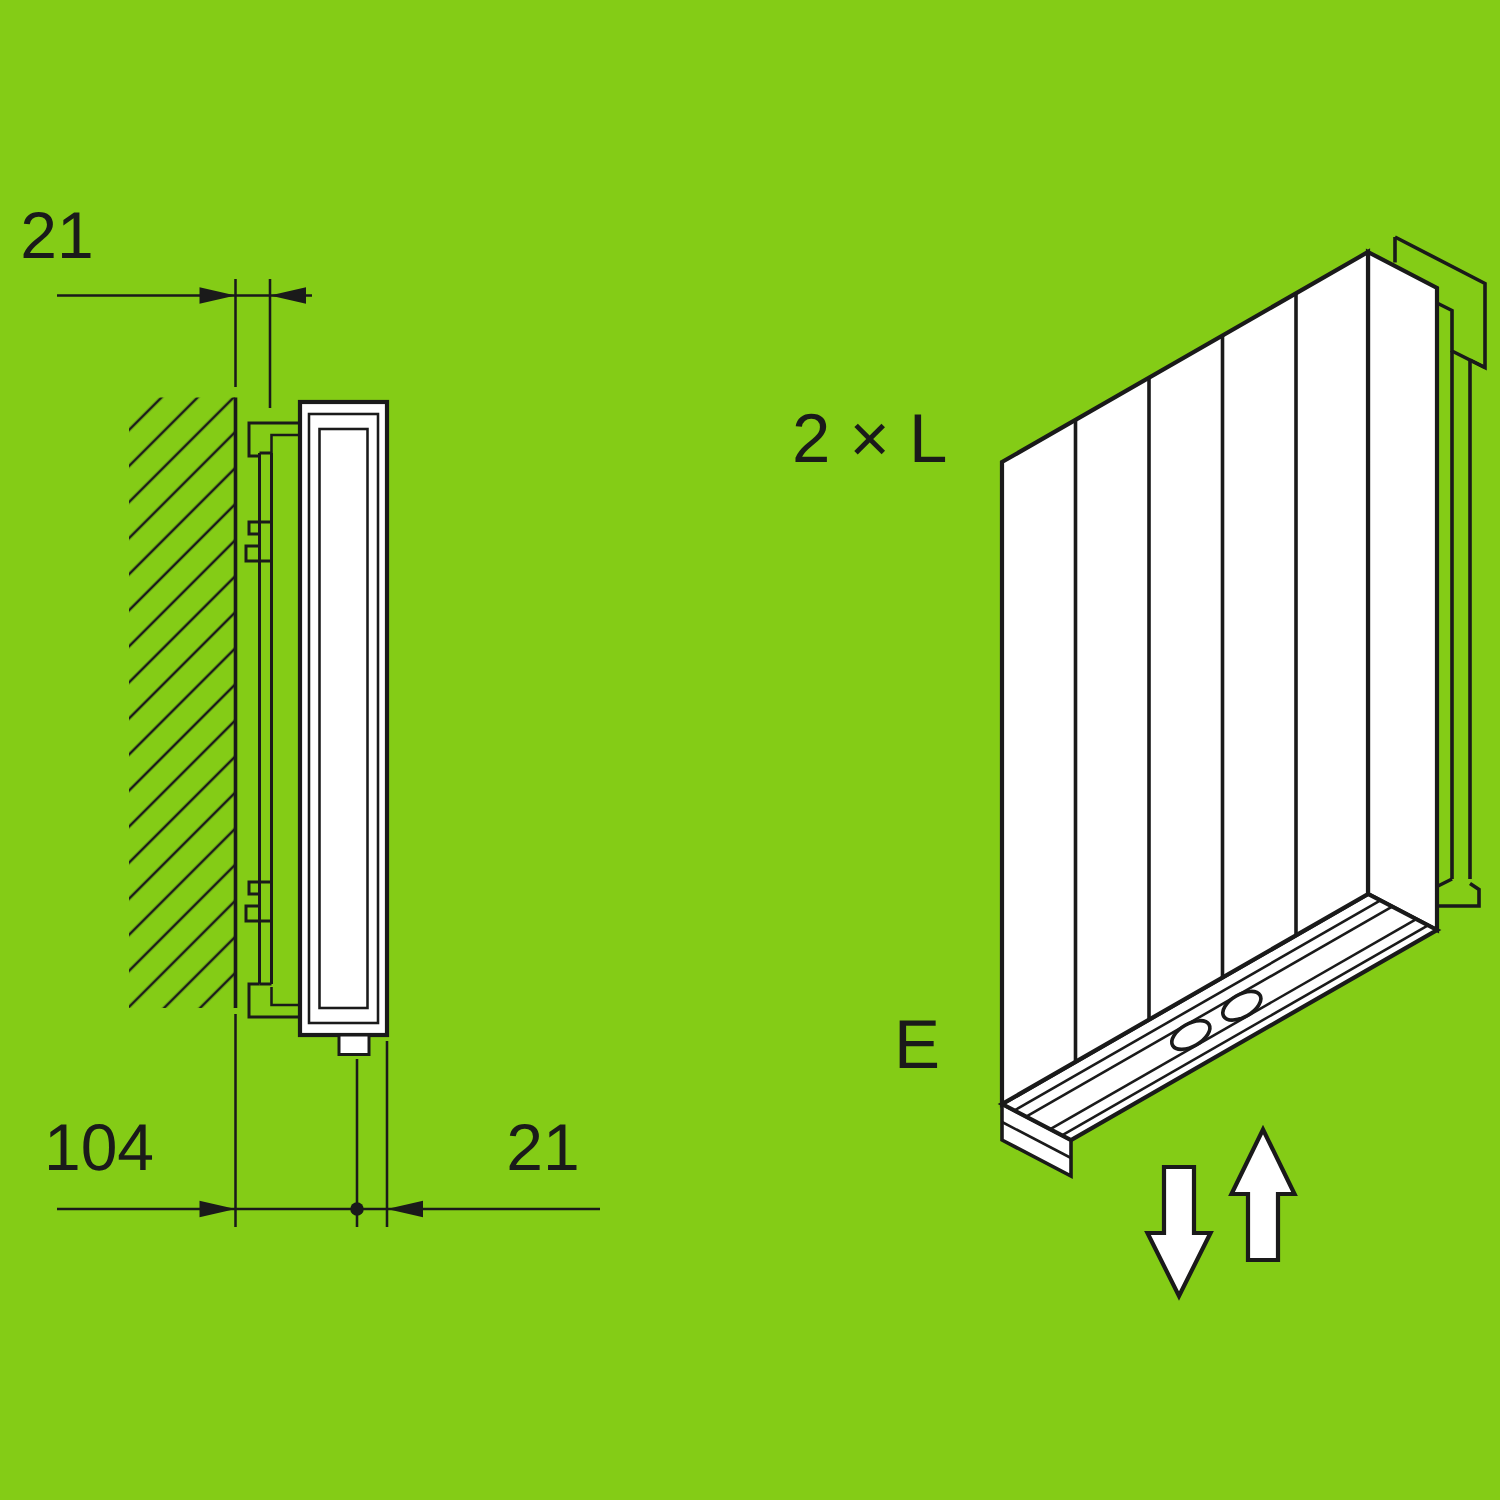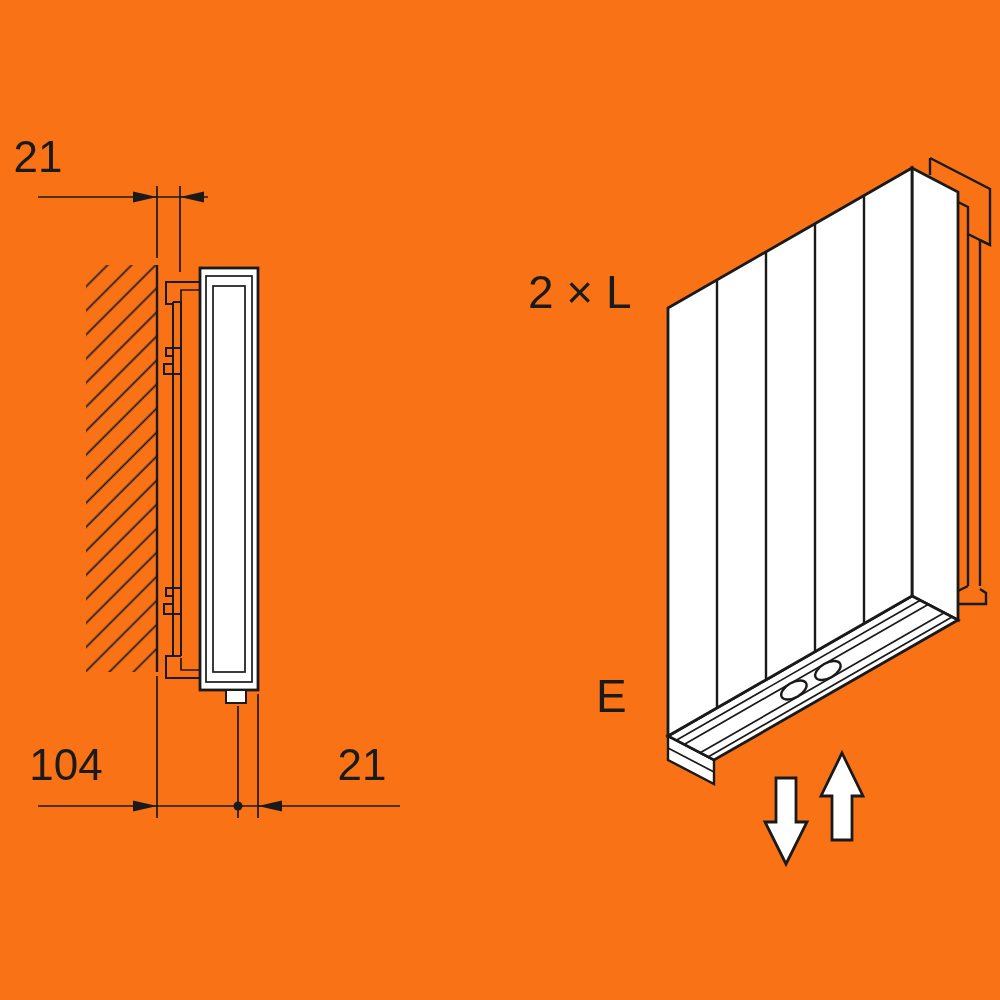--- a/index.html
+++ b/index.html
@@ -1,16 +1,16 @@
 <!DOCTYPE html>
 <html><head>
 <meta charset="utf-8">
 <style>
   html,body{margin:0;padding:0;background:#ffffff;}
-  .canvas{position:relative;width:1000px;height:1000px;background:#f97316;overflow:hidden;}
+  .canvas{position:relative;width:1000px;height:1000px;background:#84cc16;overflow:hidden;}
   svg{display:block;}
   .ln{stroke:#1a1a1a;fill:none;stroke-linecap:butt;stroke-linejoin:miter;}
   .s3{stroke-width:2.8;}
   .s25{stroke-width:2.4;}
   .s2{stroke-width:2;}
   .s1{stroke-width:1.7;}
   .wfill{fill:#ffffff;}
   .bfill{fill:#1a1a1a;stroke:none;}
   .dimtext{font-family:"Liberation Sans",sans-serif;font-size:44px;fill:#1a1a1a;}
   .isotext{font-family:"Liberation Sans",sans-serif;font-size:46px;fill:#1a1a1a;}

